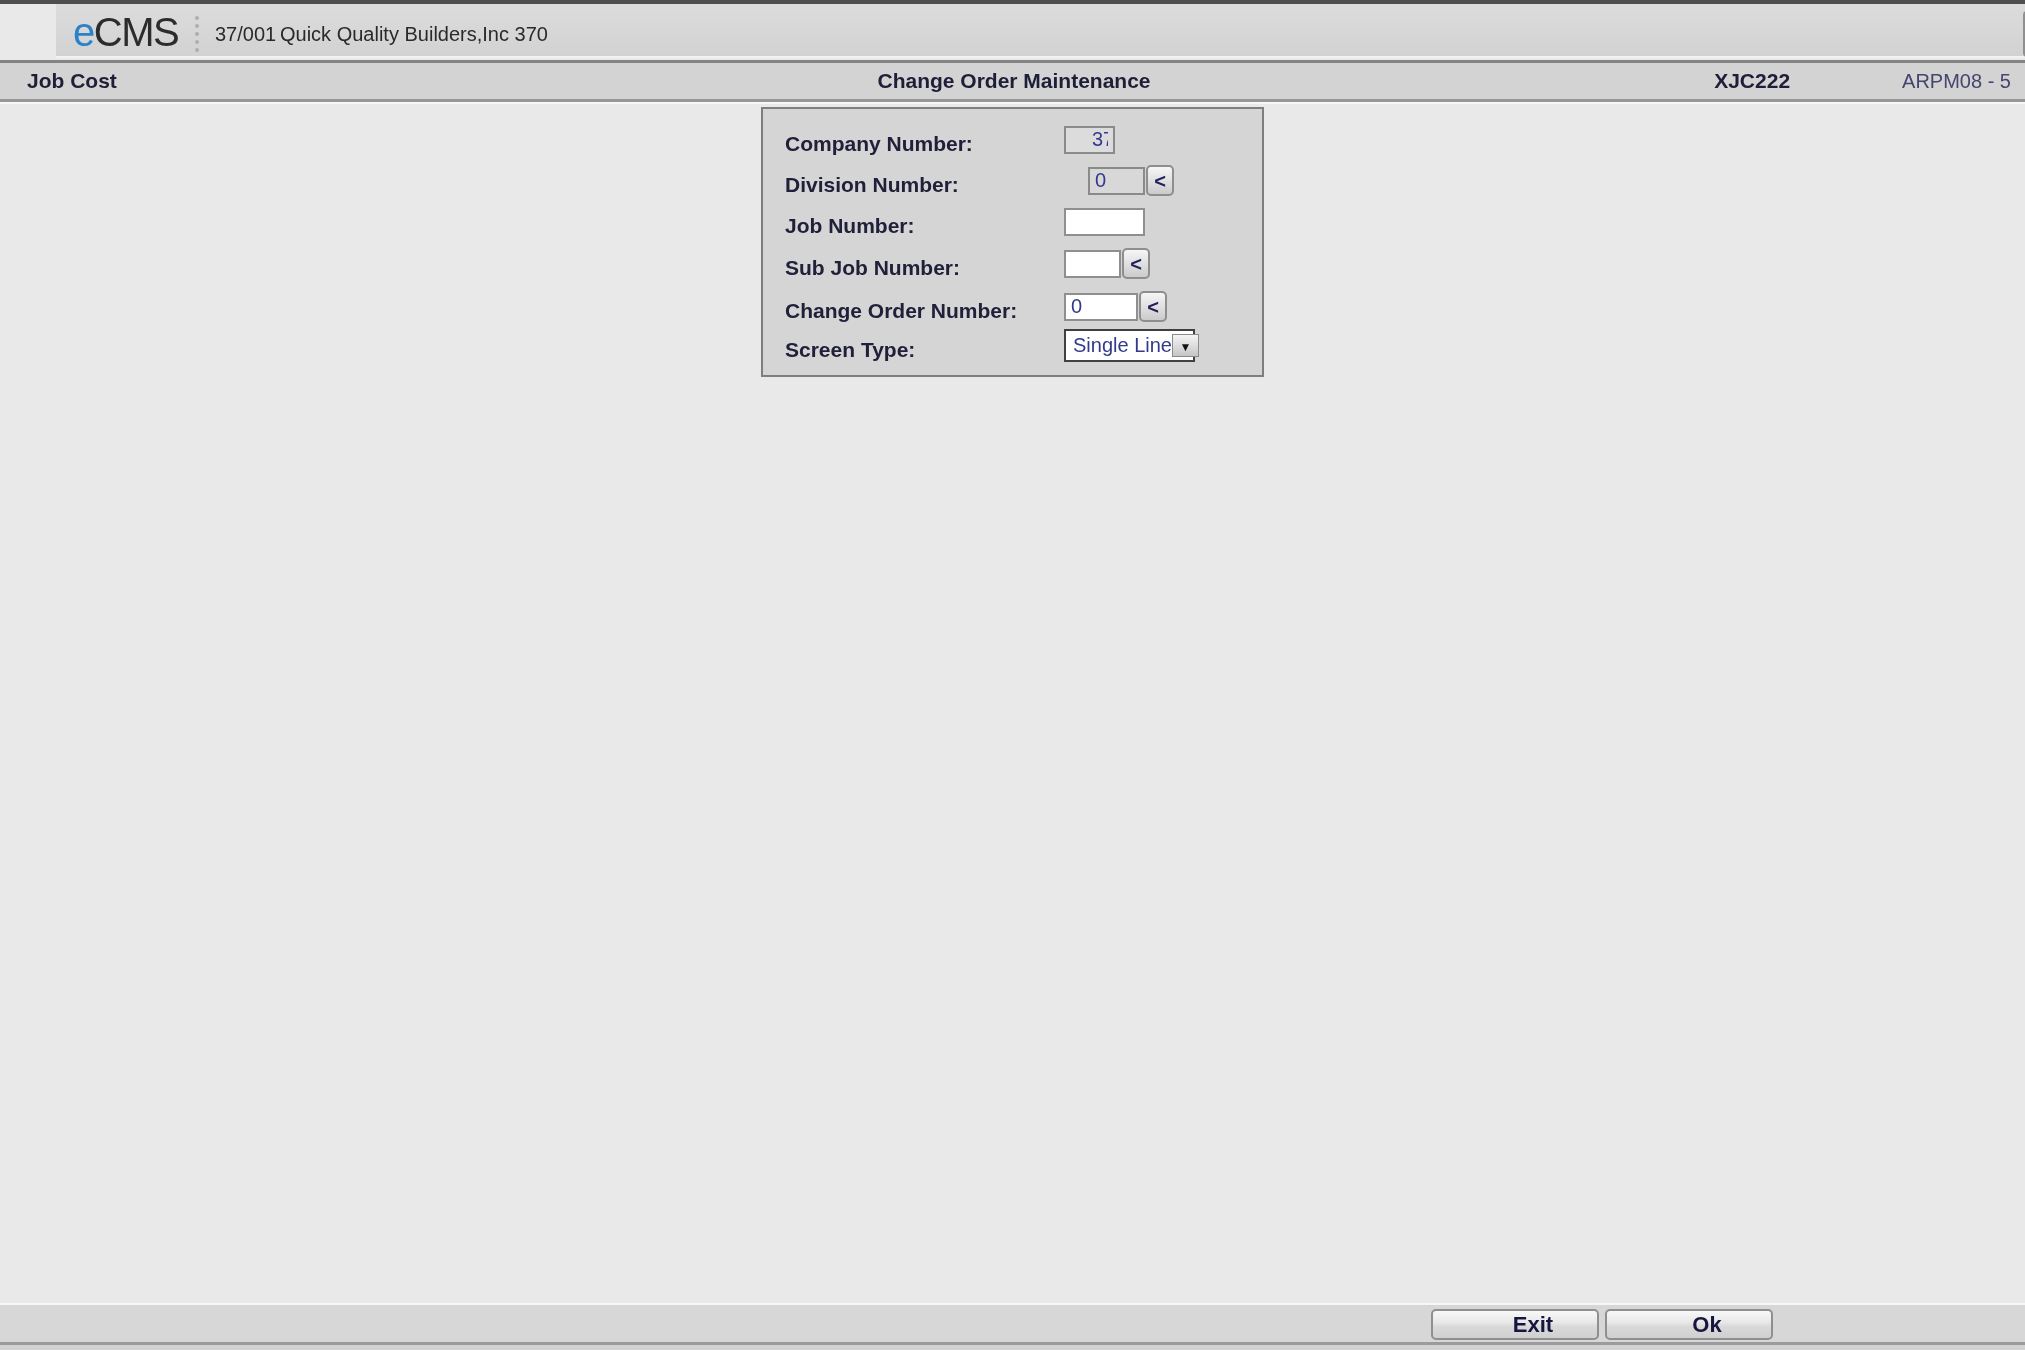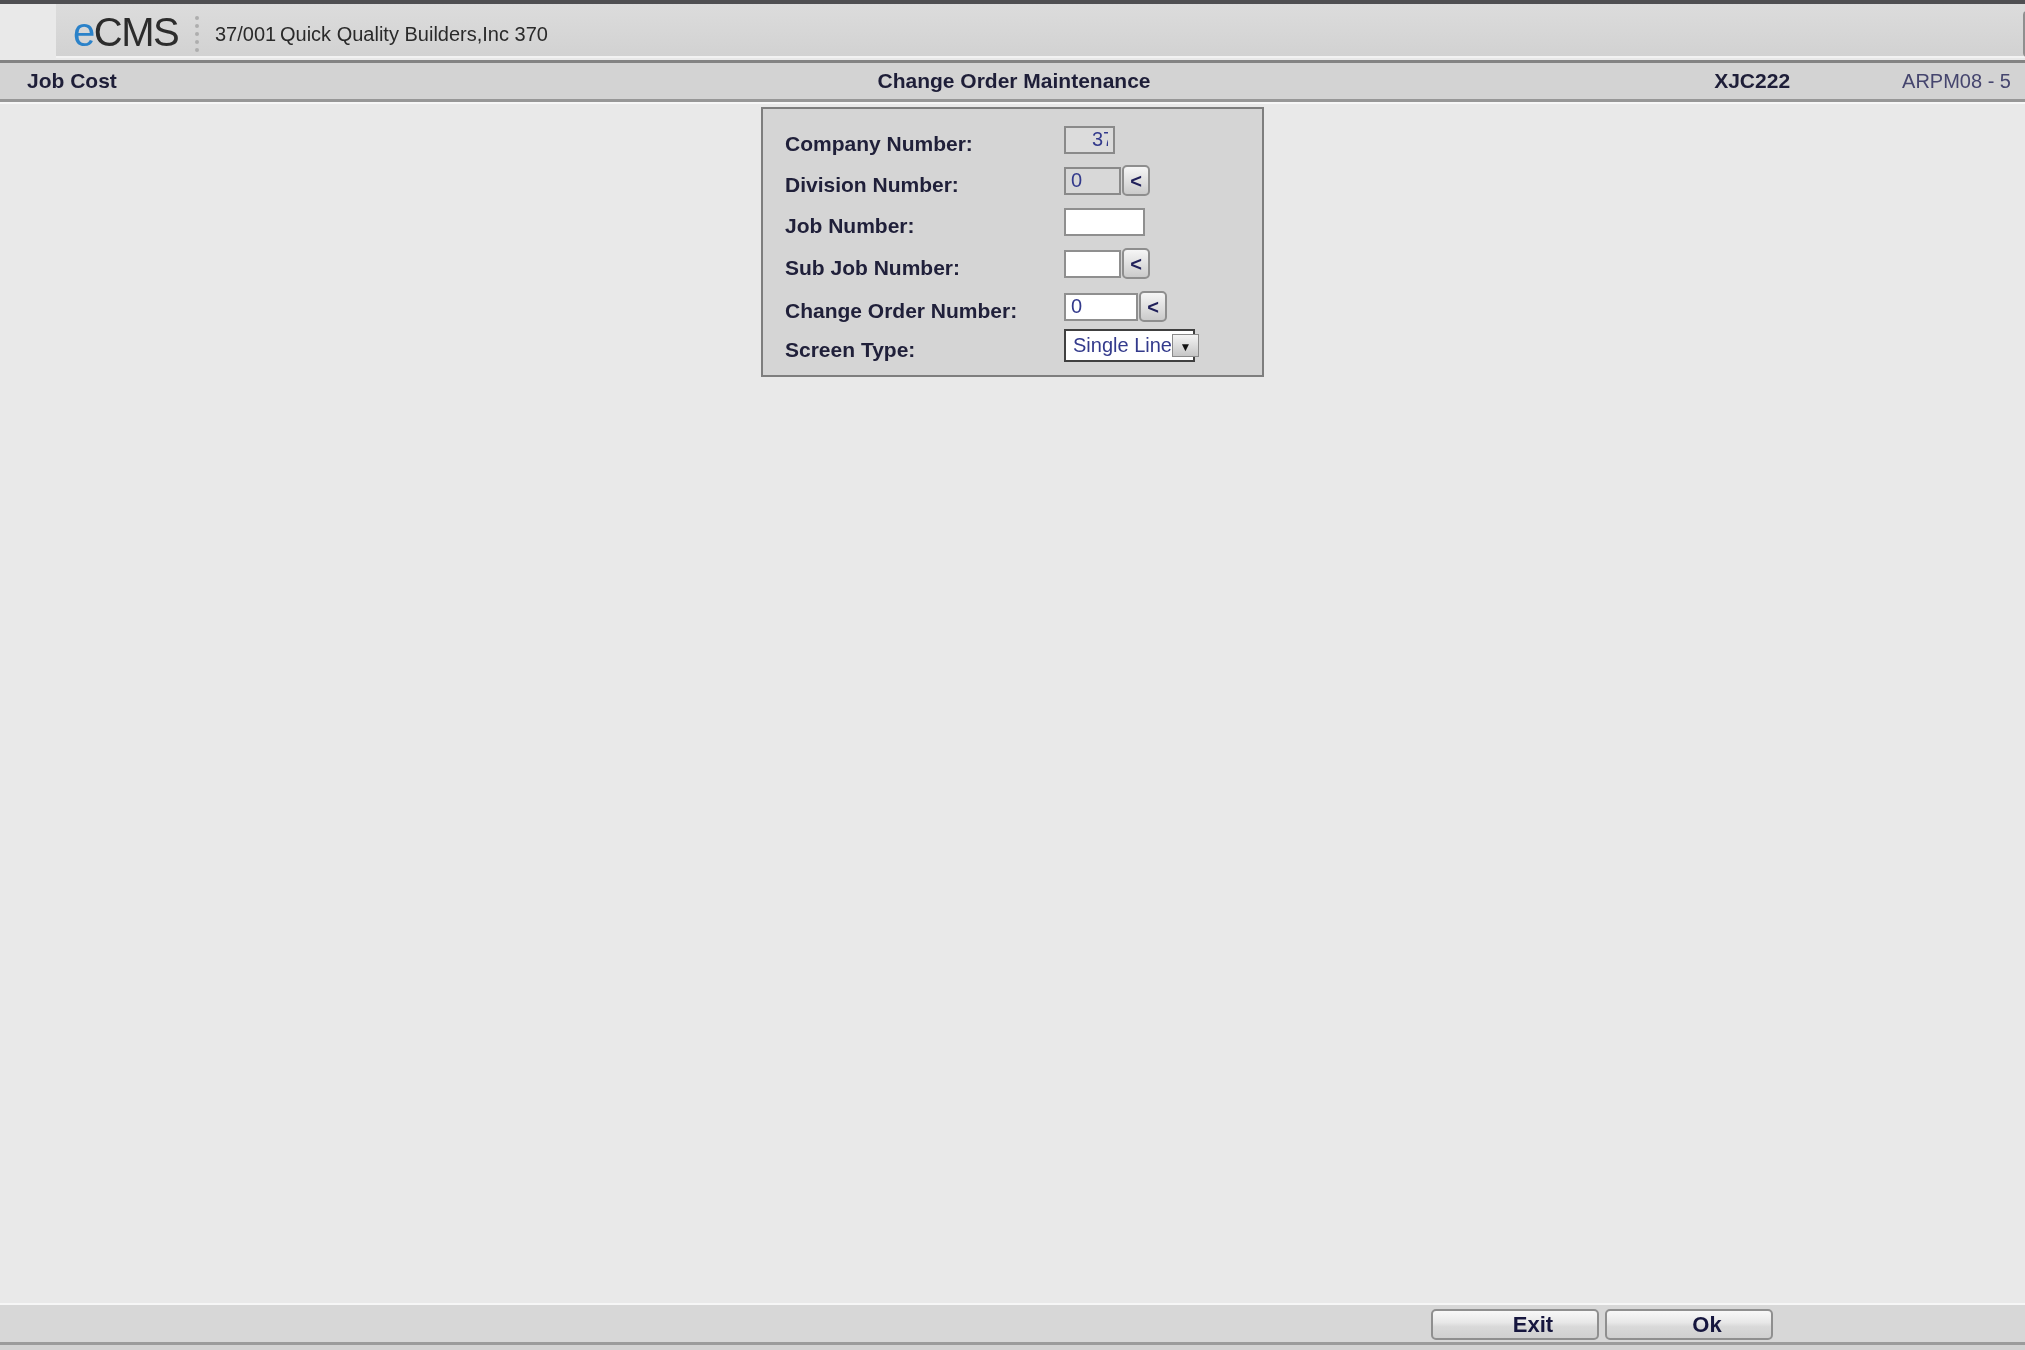--- a/index.html
+++ b/index.html
@@ -69,21 +69,21 @@
 
   
   .form-panel {
     position:absolute; left:761px; top:107px; width:503px; height:270px;
     background:#d5d5d5; border:2px solid #7e7e7e;
   }
   .form-row {
     position:absolute; left:22px; right:4px; height:33px;
     display:flex; align-items:center;
   }
-  .row-1 { top:14px; } .row-2 { top:55px; } .row-3 { top:96px; }
+  .row-1 { top:14px; } .row-2 { top:55px;gap:24px; } .row-3 { top:96px; }
   .row-4 { top:138px; } .row-5 { top:181px; } .row-6 { top:220px; }
   .row-label {
     width:279px; font-size:21px; font-weight:bold; color:#20203a;
     transform:translateY(4px); white-space:nowrap;
   }
   .field-wrap { display:flex; align-items:center; }
   .fld {
     height:28px; border:2px solid #8f8f8f; background:#ffffff;
     font-family:"Liberation Sans", sans-serif;
     font-size:20px; color:#333a8c; padding:0 5px; outline:none;

